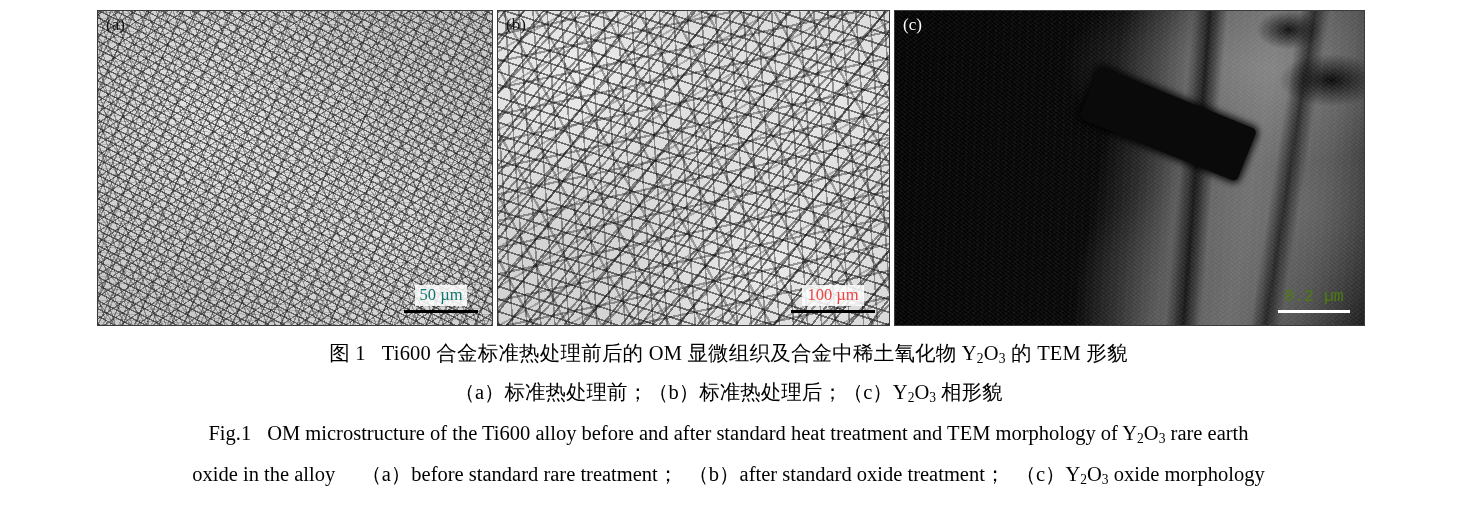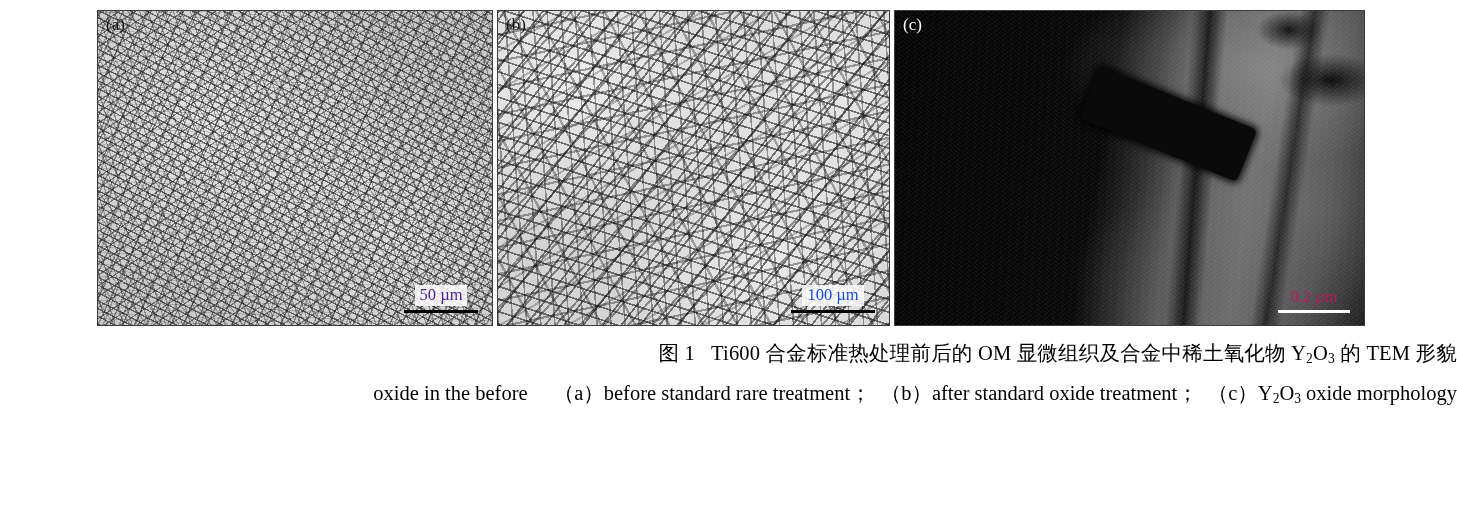--- a/index.html
+++ b/index.html
@@ -57,25 +57,25 @@
     z-index: 6;
     text-align: center;
     font-family: "Liberation Serif", serif;
     font-size: 16.5px;
     line-height: 1.1;
   }
   .scalebar .bar {
     height: 3px;
     margin: 4px auto 0 auto;
   }
-  .panel-a .scalebar { color: #4c1d95; }
+  .panel-a .scalebar { color: #0f766e; }
   .panel-a .scalebar .bar { background: #000; width: 74px; }
-  .panel-b .scalebar { color: #1d4ed8; }
+  .panel-b .scalebar { color: #ef4444; }
   .panel-b .scalebar .bar { background: #000; width: 84px; }
-  .panel-c .scalebar { color: #be185d; }
+  .panel-c .scalebar { color: #4d7c0f; font-family: Liberation Mono, monospace; }
   .panel-c .scalebar .bar { background: #fff; width: 72px; }
 
   .scalebar .sb-white-plate {
     display: inline-block;
     padding: 1px 5px 2px 5px;
   }
   .panel-a .sb-white-plate, .panel-b .sb-white-plate { background: rgba(255,255,255,0.86); }
 
   
   .micro {
@@ -169,21 +169,21 @@
     box-shadow: 0 0 6px 3px rgba(0,0,0,0.8);
     z-index: 3;
   }
 
   
   .caption {
     position: absolute;
     left: 0;
     top: 336px;
     width: 1457px;
-    text-align: right;
+    text-align: center;
   }
   .cap-line {
     font-family: "Liberation Serif", serif;
     color: #000;
   }
   .cap-cn-1 {
     font-size: 20.5px;
     line-height: 34px;
     letter-spacing: 0.2px;
   }
@@ -243,21 +243,27 @@
     </div>
 
   </div>
 
   <div class="caption">
 
     <div class="cap-line cap-cn-1">
       <span>图 1</span><span class="sp-wide"></span><span>Ti600 合金标准热处理前后的 OM 显微组织及合金中稀土氧化物 Y</span><sub>2</sub><span>O</span><sub>3</sub><span> 的 TEM 形貌</span>
     </div>
 
-
+    <div class="cap-line cap-cn-2">
+      <span>（a）标准热处理前；</span><span>（b）标准热处理后；</span><span>（c）Y</span><sub>2</sub><span>O</span><sub>3</sub><span> 相形貌</span>
+    </div>
+
+    <div class="cap-line cap-en-1">
+      <span>Fig.1</span><span class="sp-wide"></span><span>OM microstructure of the Ti600 alloy before and after standard heat treatment and TEM morphology of Y</span><sub>2</sub><span>O</span><sub>3</sub><span> rare earth</span>
+    </div>
 
     <div class="cap-line cap-en-2">
-      <span>oxide in the before</span><span class="sp-wide"></span><span class="sp-mid"></span><span>（a）before standard rare treatment；</span><span class="sp-mid"></span><span>（b）after standard oxide treatment；</span><span class="sp-mid"></span><span class="nowrap"><span>（c）Y</span><sub>2</sub><span>O</span><sub>3</sub><span> oxide morphology</span></span>
+      <span>oxide in the alloy</span><span class="sp-wide"></span><span class="sp-mid"></span><span>（a）before standard rare treatment；</span><span class="sp-mid"></span><span>（b）after standard oxide treatment；</span><span class="sp-mid"></span><span class="nowrap"><span>（c）Y</span><sub>2</sub><span>O</span><sub>3</sub><span> oxide morphology</span></span>
     </div>
 
   </div>
 
 </div>
 
 </body></html>

